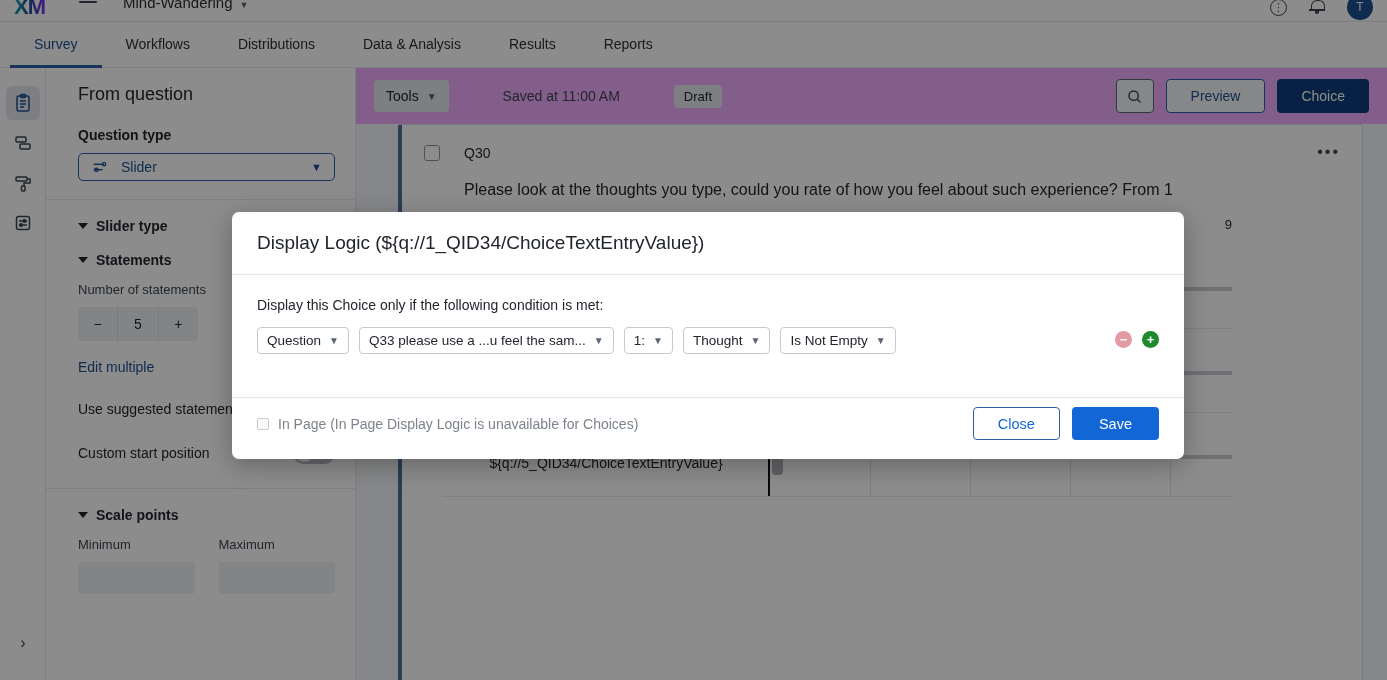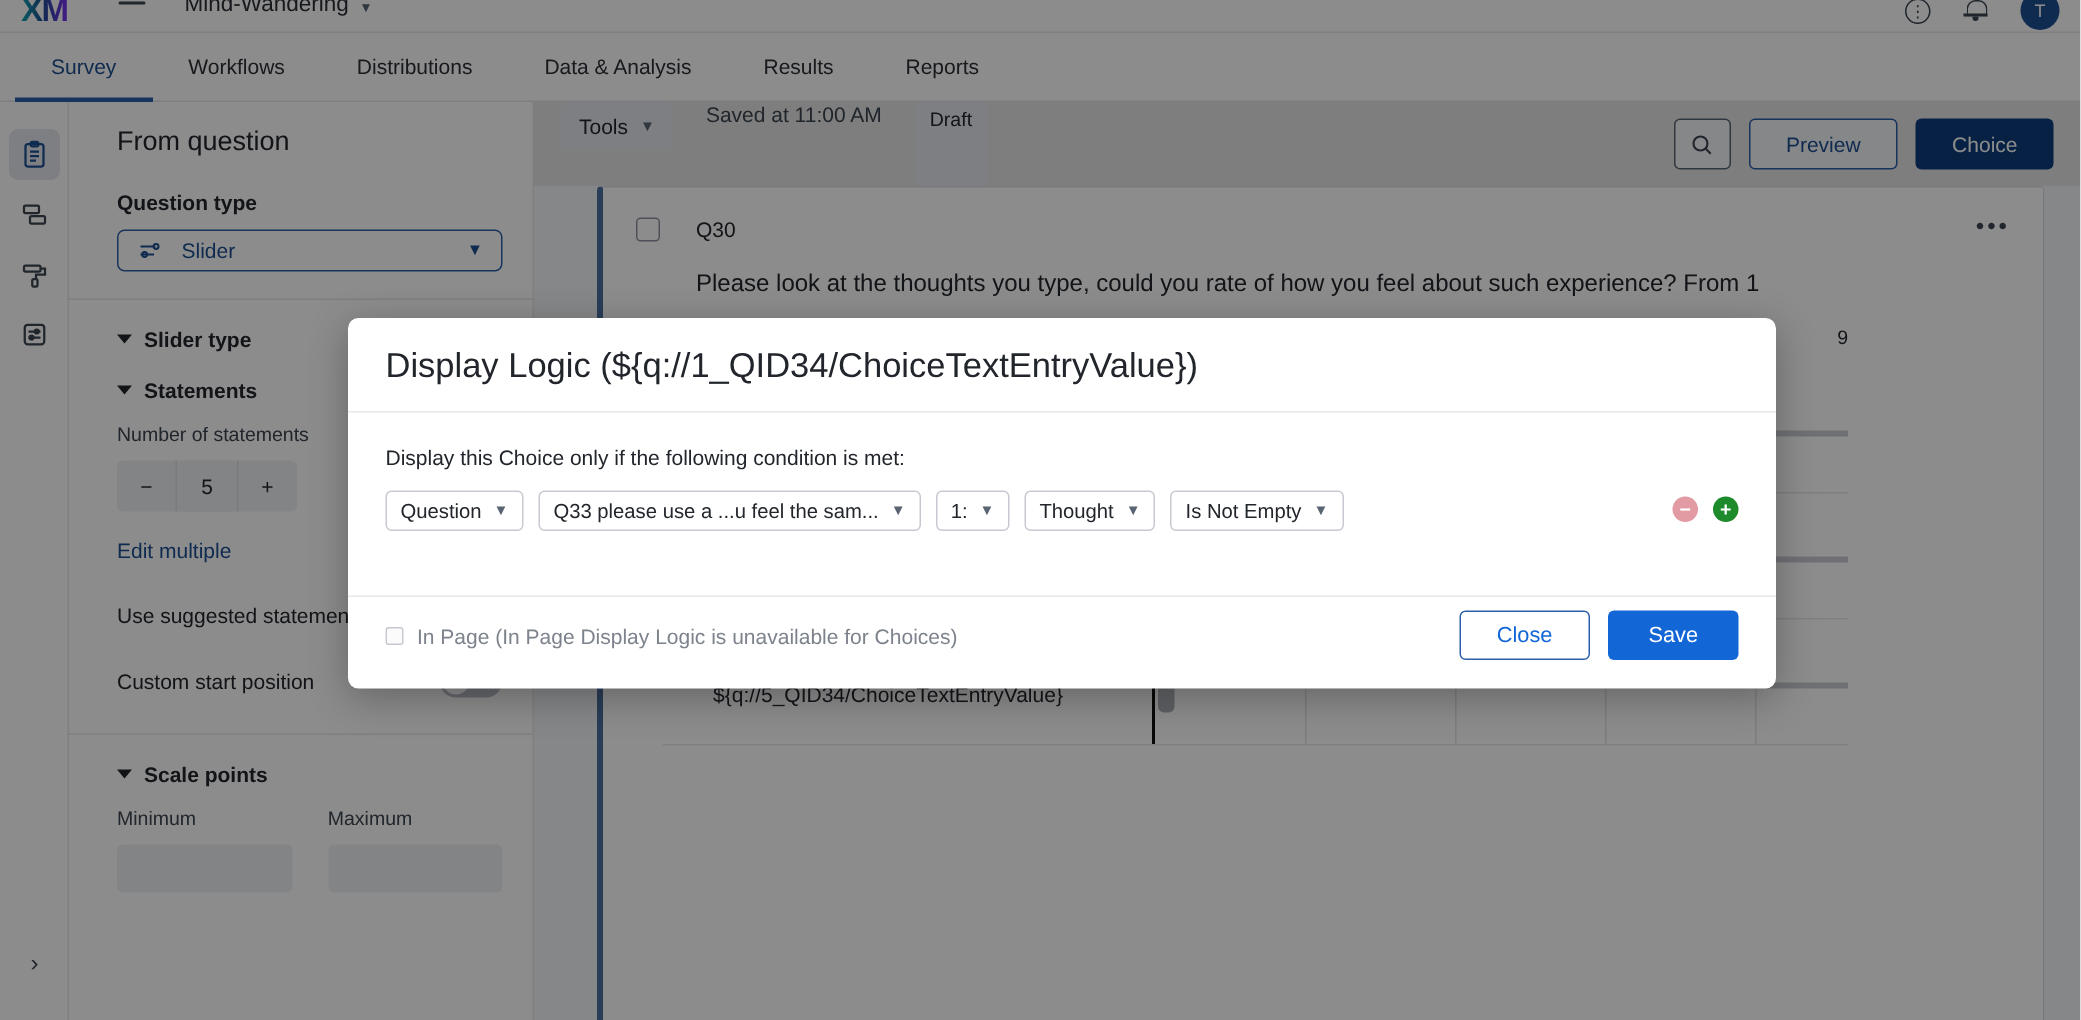--- a/index.html
+++ b/index.html
@@ -84,21 +84,21 @@
   .toggle-row { display:flex; align-items:center; justify-content:space-between; margin-top:22px; }
   .toggle-row span { font-size:14px; color:#22262c; }
   .switch { width:42px; height:22px; border-radius:11px; background:#b9bec6; position:relative; cursor:pointer; }
   .switch:after { content:""; position:absolute; left:2px; top:2px; width:18px; height:18px;
     border-radius:50%; background:#fff; }
   .two-col { display:flex; gap:24px; }
   .two-col > div { flex:1; }
 
   
   .main { position:absolute; left:356px; top:68px; right:0; bottom:0; background:#f5f6f8; }
-  .toolbar { height:56px; display:flex; padding:0 18px; background:#e5e5e5; }
+  .toolbar { height:56px; display:flex; align-items:center; padding:0 18px; background:#f0abfc;gap:32px; }
   .tool-btn { height:32px; padding:0 12px; border-radius:4px; background:#e4e8ee; display:flex;
     align-items:center; gap:8px; font-size:14px; color:#22262c; cursor:pointer; }
   .saved-txt { margin-left:22px; font-size:14px; color:#3b4550; }
   .draft-badge { margin-left:22px; background:#e4e8ee; border-radius:4px; padding:4px 10px;
     font-size:13px; color:#22262c; }
   .tb-right { margin-left:auto; display:flex; align-items:center; gap:12px; padding-right:0; }
   .icon-btn { width:38px; height:34px; border:1px solid #5a6472; border-radius:4px; display:flex;
     align-items:center; justify-content:center; cursor:pointer; background:#f5f6f8; }
   .btn-outline { height:34px; padding:0 24px; border:1px solid #2b5fa8; border-radius:4px; color:#1d4f91;
     font-size:14px; display:flex; align-items:center; background:#f5f6f8; cursor:pointer; }
@@ -110,38 +110,38 @@
     padding:18px 22px; }
   .q-top { display:flex; align-items:flex-end; }
   .q-check { width:16px; height:16px; border:1px solid #8d949e; border-radius:3px; cursor:pointer;}
   .q-id { margin-left:24px; font-size:14px; color:#22262c; }
   .q-dots { margin-left:auto; color:#3b4550; letter-spacing:2px; font-size:16px; cursor:pointer; }
   .q-text { margin-top:20px; margin-left:40px; font-size:16px; color:#22262c; }
   .scale-max { position:absolute; right:130px; top:92px; font-size:13px; color:#22262c; }
 
   .slider-grid { position:absolute; left:40px; right:130px; top:120px; bottom:0; }
   .slider-row { position:relative; height:84px; border-bottom:1px solid #e5e7eb; }
-  .slider-row .stmt { position:absolute; left:0; width:300px; top:42px; text-align:center;
+  .slider-row .stmt { position:absolute; left:14px; width:300px; top:42px; text-align:center;
     font-size:14px; color:#22262c; }
   .dl-ico { position:absolute; left:238px; top:16px; color:#2b5fa8; font-size:13px; }
   .track-area { position:absolute; left:326px; right:0; top:0; bottom:0; border-left:2px solid #111; }
   .track-line { position:absolute; left:0; right:0; top:42px; height:4px; background:#c9ccd1; }
   .gline { position:absolute; top:0; bottom:0; width:1px; background:#e1e3e7; }
   .handle { position:absolute; left:2px; top:26px; width:11px; height:36px; border-radius:4px;
     background:linear-gradient(180deg,#c4c7cc,#a9adb4); cursor:pointer; }
 
   
   .overlay { position:absolute; inset:0; background:rgba(0,0,0,0.45); }
   .modal {
     position:absolute; left:232px; top:212px; width:952px; height:247px;
     background:#fff; border-radius:7px; box-shadow:0 6px 26px rgba(0,0,0,.28); overflow:hidden;
   }
   .modal-head { height:63px; display:flex; align-items:center; padding:0 25px;
     border-bottom:1px solid #e5e7eb; }
-  .modal-title { font-size:23px; color:#22262c; }
+  .modal-title { font-size:19px; color:#22262c; }
   .modal-body { padding:22px 25px 0 25px; position:relative; height:122px; }
   .cond-desc { font-size:14px; color:#22262c; margin-bottom:14px; }
   .cond-row { display:flex; align-items:center; gap:10px; }
   .sel {
     height:27px; border:1px solid #c6cad0; border-radius:4px; background:#fff;
     display:flex; align-items:center; padding:0 9px; font-size:13.5px; color:#22262c; cursor:pointer;
     white-space:nowrap;
   }
   .sel .cv { margin-left:8px; font-size:10px; color:#5a6472; }
   .cond-actions { position:absolute; right:25px; top:56px; display:flex; gap:10px; }

